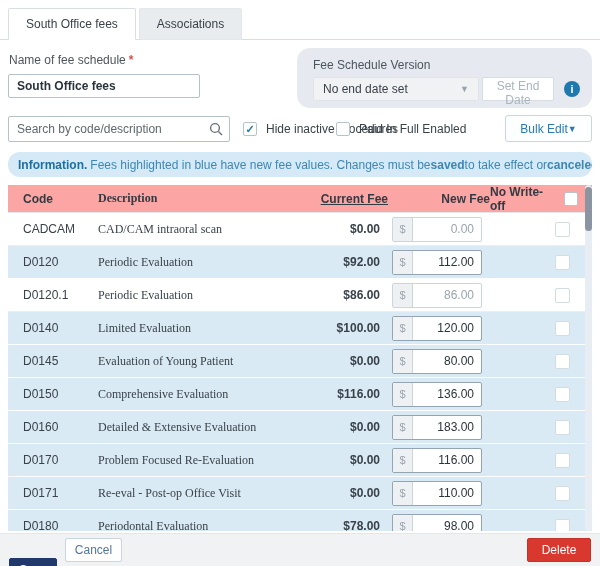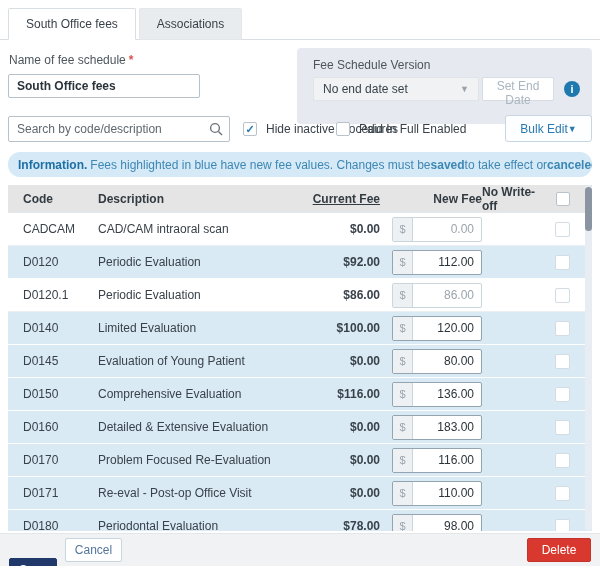--- a/index.html
+++ b/index.html
@@ -12,21 +12,21 @@
   .tab { position:relative; z-index:1; height:32px; line-height:31px; padding:0 17px; font-size:12px; color:#39424a;
          background:#e9ecef; border:1px solid #e3e7ea; border-radius:2px 2px 0 0; box-sizing:border-box; cursor:pointer; }
   .tab.active { background:#fff; border:1px solid #d9dee3; border-bottom:1px solid #fff; }
 
   
   .name-label { position:absolute; top:53px; left:9px; font-size:12px; color:#4c555c; }
   .req { color:#d9534f; font-weight:700; margin-left:3px; }
   .name-input { position:absolute; top:74px; left:8px; width:192px; height:24px; box-sizing:border-box;
                 border:1px solid #b6c1c9; border-radius:2px; padding:0 8px; font-size:12px; color:#2b343b; font-weight:700; }
 
-  .version-panel { position:absolute; top:48px; left:297px; right:8px; height:76px; background:#e6eaf0; border-radius:4px; }
+  .version-panel { position:absolute; top:48px; left:297px; right:8px; height:60px; background:#e6eaf0; border-radius:13px; }
   .vp-label { position:absolute; top:10px; left:16px; font-size:12px; color:#4c555c; }
   .vp-dropdown { position:absolute; top:29px; left:16px; width:166px; height:24px; background:#f0f2f4; border:1px solid #e0e4e9;
                  border-radius:2px; display:flex; align-items:center; justify-content:space-between; padding:0 9px;
                  box-sizing:border-box; font-size:12px; color:#39424a; cursor:pointer; }
   .vp-chevron { color:#99a2aa; font-size:9px; }
   .set-end-date { position:absolute; top:29px; right:38px; width:72px; height:24px; background:#fff; border:1px solid #d6dde3;
                   border-radius:2px; color:#a9b5bf; font-size:12px; font-family:inherit; }
   .info-icon { position:absolute; top:33px; right:12px; width:16px; height:16px; border-radius:50%;
                background:var(--info-icon-bg,#2079ae); color:#fff; font-weight:700; font-size:11px; text-align:center;
                line-height:16px; cursor:pointer; }
@@ -51,26 +51,26 @@
   
   .banner { position:absolute; top:152px; left:8px; right:8px; height:25px; background:var(--banner-bg,#d5e9f6);
             border-radius:12px; display:flex; align-items:center; padding:8px 10px; box-sizing:border-box;
             font-size:12px; color:var(--banner-text,#3d87b4); white-space:nowrap; overflow:hidden; }
   .banner .b-title { color:var(--banner-title,#1d6fa4); font-weight:700; margin-right:3px; }
   .banner b { font-weight:700; }
 
   
   .table { position:absolute; top:185px; left:8px; right:8px; bottom:35px; overflow:hidden; }
   .thead { display:flex; height:27px; align-items:center; border-bottom:1px solid #e3e8ec; font-weight:700;
-           font-size:12px; color:#333b42; background:#e5e5e5; padding-right:8px; }
+           font-size:12px; color:#333b42; background:#fca5a5; padding-right:0; }
   .trow { display:flex; height:32px; align-items:center; font-size:12px; color:#39424a; background:#fff;
           border-bottom:1px solid #eceff2; padding-right:8px; }
   .trow.highlighted { background:var(--highlight-row-bg,#daeaf4); border-bottom:1px solid rgba(255,255,255,.95); }
   .col-code { width:75px; padding-left:15px; flex:none; }
-  .col-desc { flex:1; overflow:hidden; }
+  .col-desc { flex:1; overflow:hidden;font-family:Liberation Serif, serif; }
   .col-current { width:85px; text-align:right; flex:none; font-weight:700; }
   .thead .col-current { font-weight:700;text-decoration:underline; }
   .col-gap { width:12px; flex:none; }
   .col-newfee { width:90px; flex:none; text-align:right; }
   .col-nwo { width:102px; flex:none; display:flex; align-items:center; justify-content:flex-end; gap:7px;
              padding-right:14px; box-sizing:border-box; }
   .fee-input { display:flex; width:90px; height:25px; border:1px solid #cbd5dc; border-radius:2px; background:#fff;
                box-sizing:border-box; overflow:hidden; }
   .fee-prefix { width:19px; background:#eef1f3; border-right:1px solid #cbd5dc; color:#9aa5ae; display:flex;
                 align-items:center; justify-content:center; font-size:11px; flex:none; }

